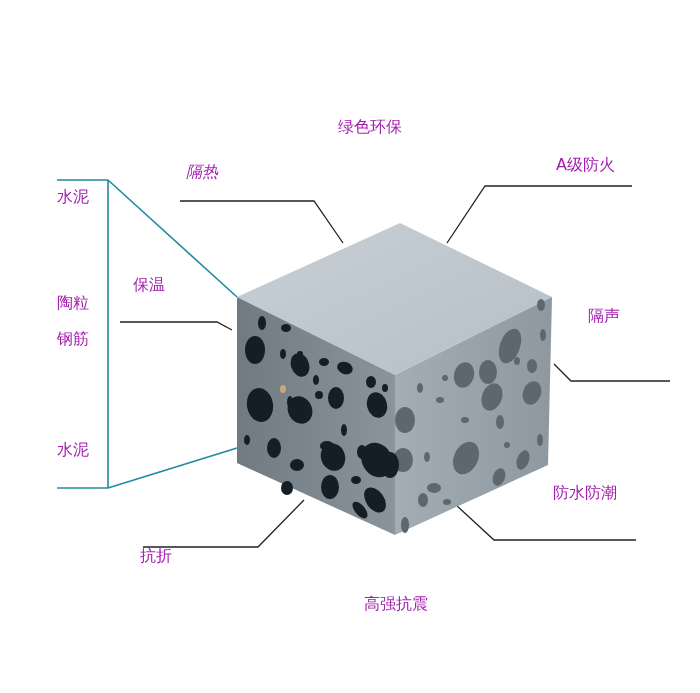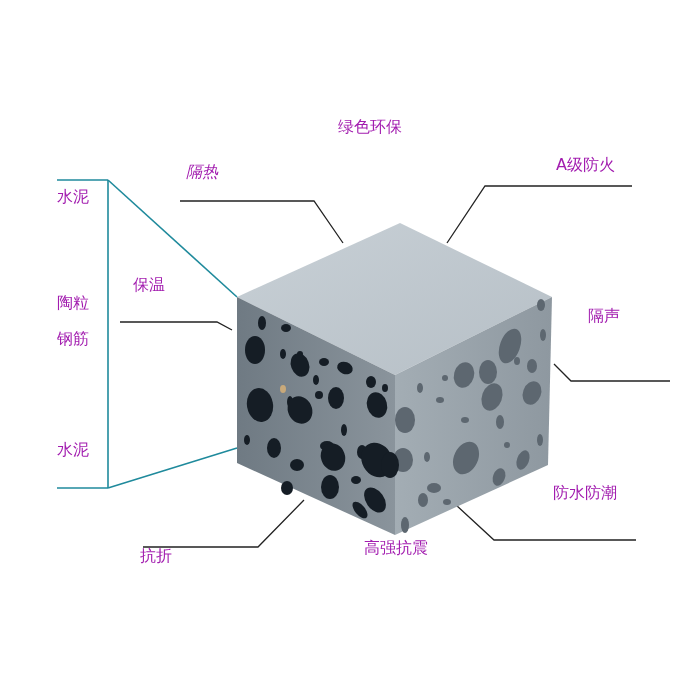--- a/index.html
+++ b/index.html
@@ -125,14 +125,14 @@
   <span class="lbl teal" style="left:57px;top:442px;">水泥</span>
 
   
   <span class="lbl" style="left:338px;top:119px;">绿色环保</span>
   <span class="lbl" style="left:556px;top:157px;">A级防火</span>
   <span class="lbl" style="left:186px;top:164px;font-style:italic;">隔热</span>
   <span class="lbl" style="left:133px;top:277px;">保温</span>
   <span class="lbl" style="left:588px;top:308px;text-align:center;">隔声</span>
   <span class="lbl" style="left:553px;top:485px;">防水防潮</span>
   <span class="lbl" style="left:140px;top:508px;margin-top:40px;">抗折</span>
-  <span class="lbl" style="left:364px;top:540px;">高强抗震</span>
+  <span class="lbl" style="left:364px;top:596px;">高强抗震</span>
 </div>
 
 </body></html>

